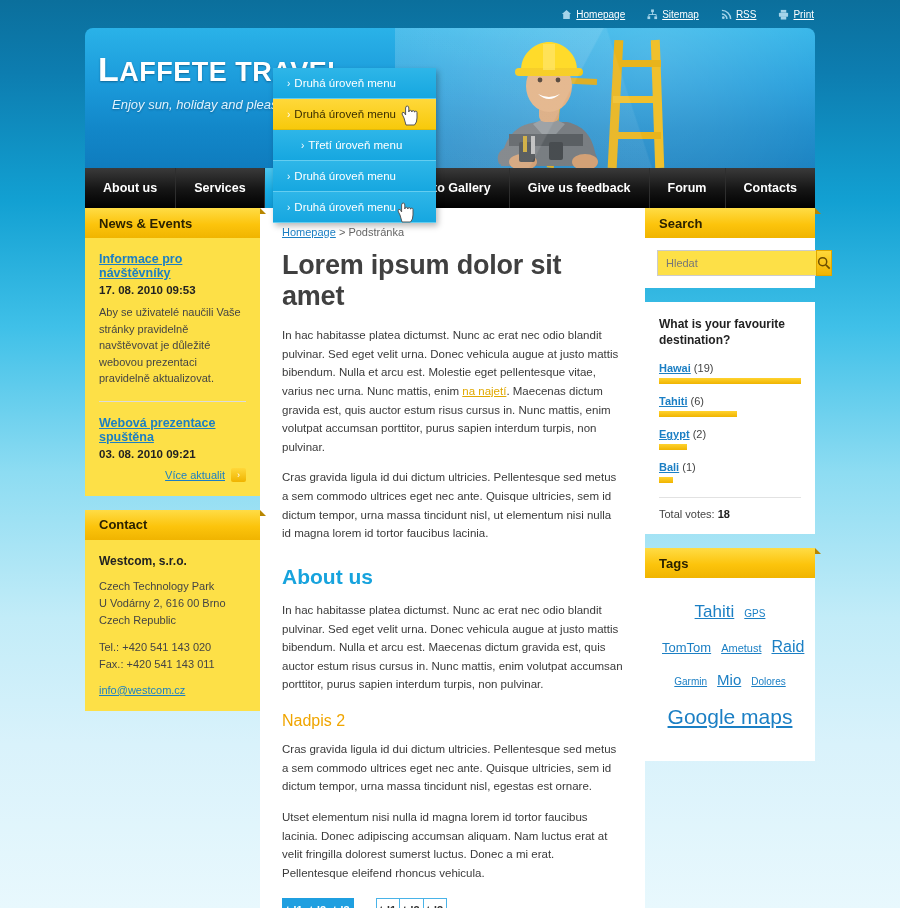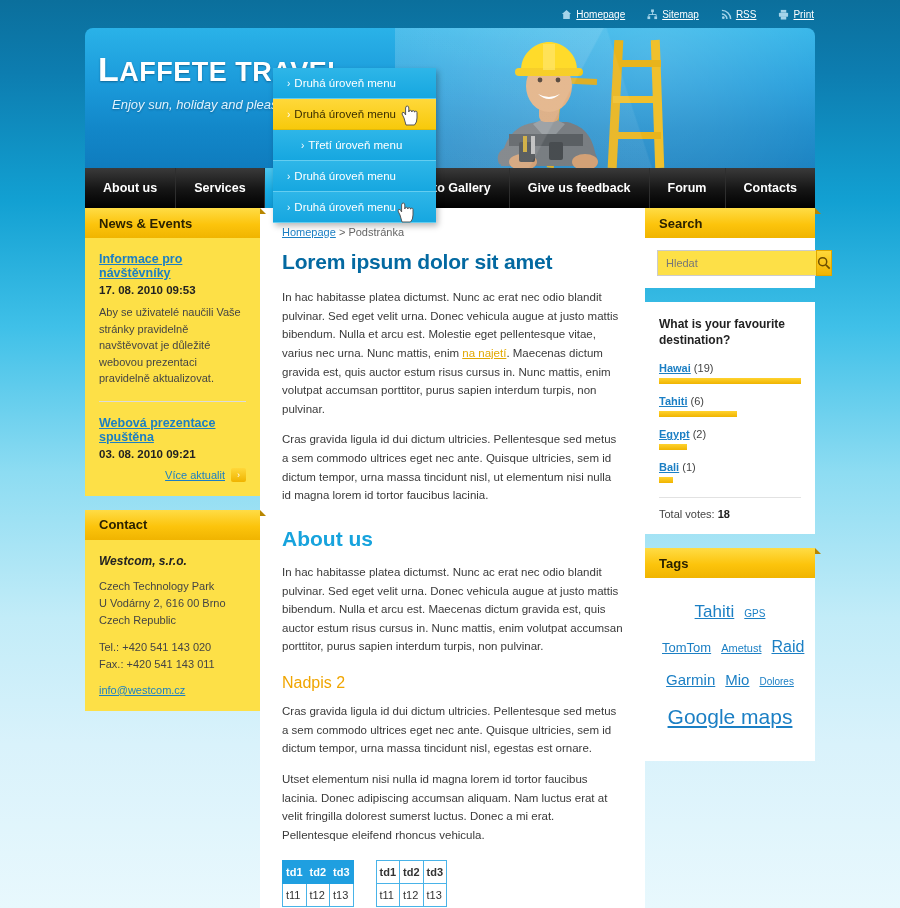--- a/index.html
+++ b/index.html
@@ -120,30 +120,30 @@
   .news-sep { height:1px; background:#dcdcdc; margin: 14px 0; }
   .more-row { display:flex; justify-content:flex-end; align-items:center; gap:6px; margin-top:6px; }
   .more-link { color:#1b7fc4; font-size:11px; text-decoration:underline; cursor:pointer;}
   .more-btn {
     width: 15px; height: 14px; background: linear-gradient(to bottom,#ffd83a,#f0b400);
     color:#fff; font-size:9px; display:flex; align-items:center; justify-content:center;
     border-radius:2px; cursor:pointer;
   }
 
   
-  .c-name { font-size: 12px; font-weight: bold; color:#222; margin-bottom: 10px; font-style: italic; }
+  .c-name { font-size: 12px; font-weight: bold; color:#222; margin-bottom: 10px; }
   .c-line { font-size: 11px; color:#444; line-height: 1.55; }
   .c-gap { height: 10px; }
   .c-mail { color:#1b7fc4; font-size:11px; text-decoration:underline; cursor:pointer; }
 
   
   .crumb { font-size: 11px; color: #666; margin-bottom: 12px; }
   .crumb a { color:#1b7fc4; text-decoration: underline; }
   h1.main-h {
-    color: #0369a1; font-size: 21px; font-weight: bold; margin-bottom: 14px; letter-spacing:-.2px;
+    color: #404040; font-size: 27px; font-weight: bold; margin-bottom: 14px; letter-spacing:-.2px;
   }
   h2.sec-h { color:#17a3dd; font-size: 21px; font-weight:bold; margin: 22px 0 12px; }
   h3.sub-h { color:#f0a500; font-size: 16px; font-weight:normal; margin: 18px 0 10px; }
   p.body-p { font-size: 11.5px; line-height: 1.62; color:#3a3a3a; margin-bottom: 12px; }
   p.body-p a { color:#e0a800; text-decoration: underline; }
 
   .tables { display:flex; gap: 22px; margin-top: 16px; }
   table { border-collapse: collapse; }
   table td { font-size: 11px; padding: 5px 3px; border: 1px solid #49b3e8; color:#333; }
   table.t1 tr:first-child td {
@@ -449,19 +449,19 @@
         </div>
       </div>
 
       <div class="box">
         <div class="box-head">
             <span>Tags</span>
           </div>
         <div class="tags-body">
           <a href="#" style="font-size:17px">Tahiti</a><a href="#" style="font-size:10px">GPS</a><br>
           <a href="#" style="font-size:13px">TomTom</a><a href="#" style="font-size:11px">Ametust</a><a href="#" style="font-size:16px">Raid</a><br>
-          <a href="#" style="font-size:15px">Garmin</a><a href="#" style="font-size:15px">Mio</a><a href="#" style="font-size:10px">Dolores</a><br>
+          <a href="#" style="font-size:10px">Garmin</a><a href="#" style="font-size:15px">Mio</a><a href="#" style="font-size:10px">Dolores</a><br>
           <a href="#" style="font-size:21px">Google maps</a>
         </div>
       </div>
     </div>
   </div>
 </div>
 
 </body></html>

